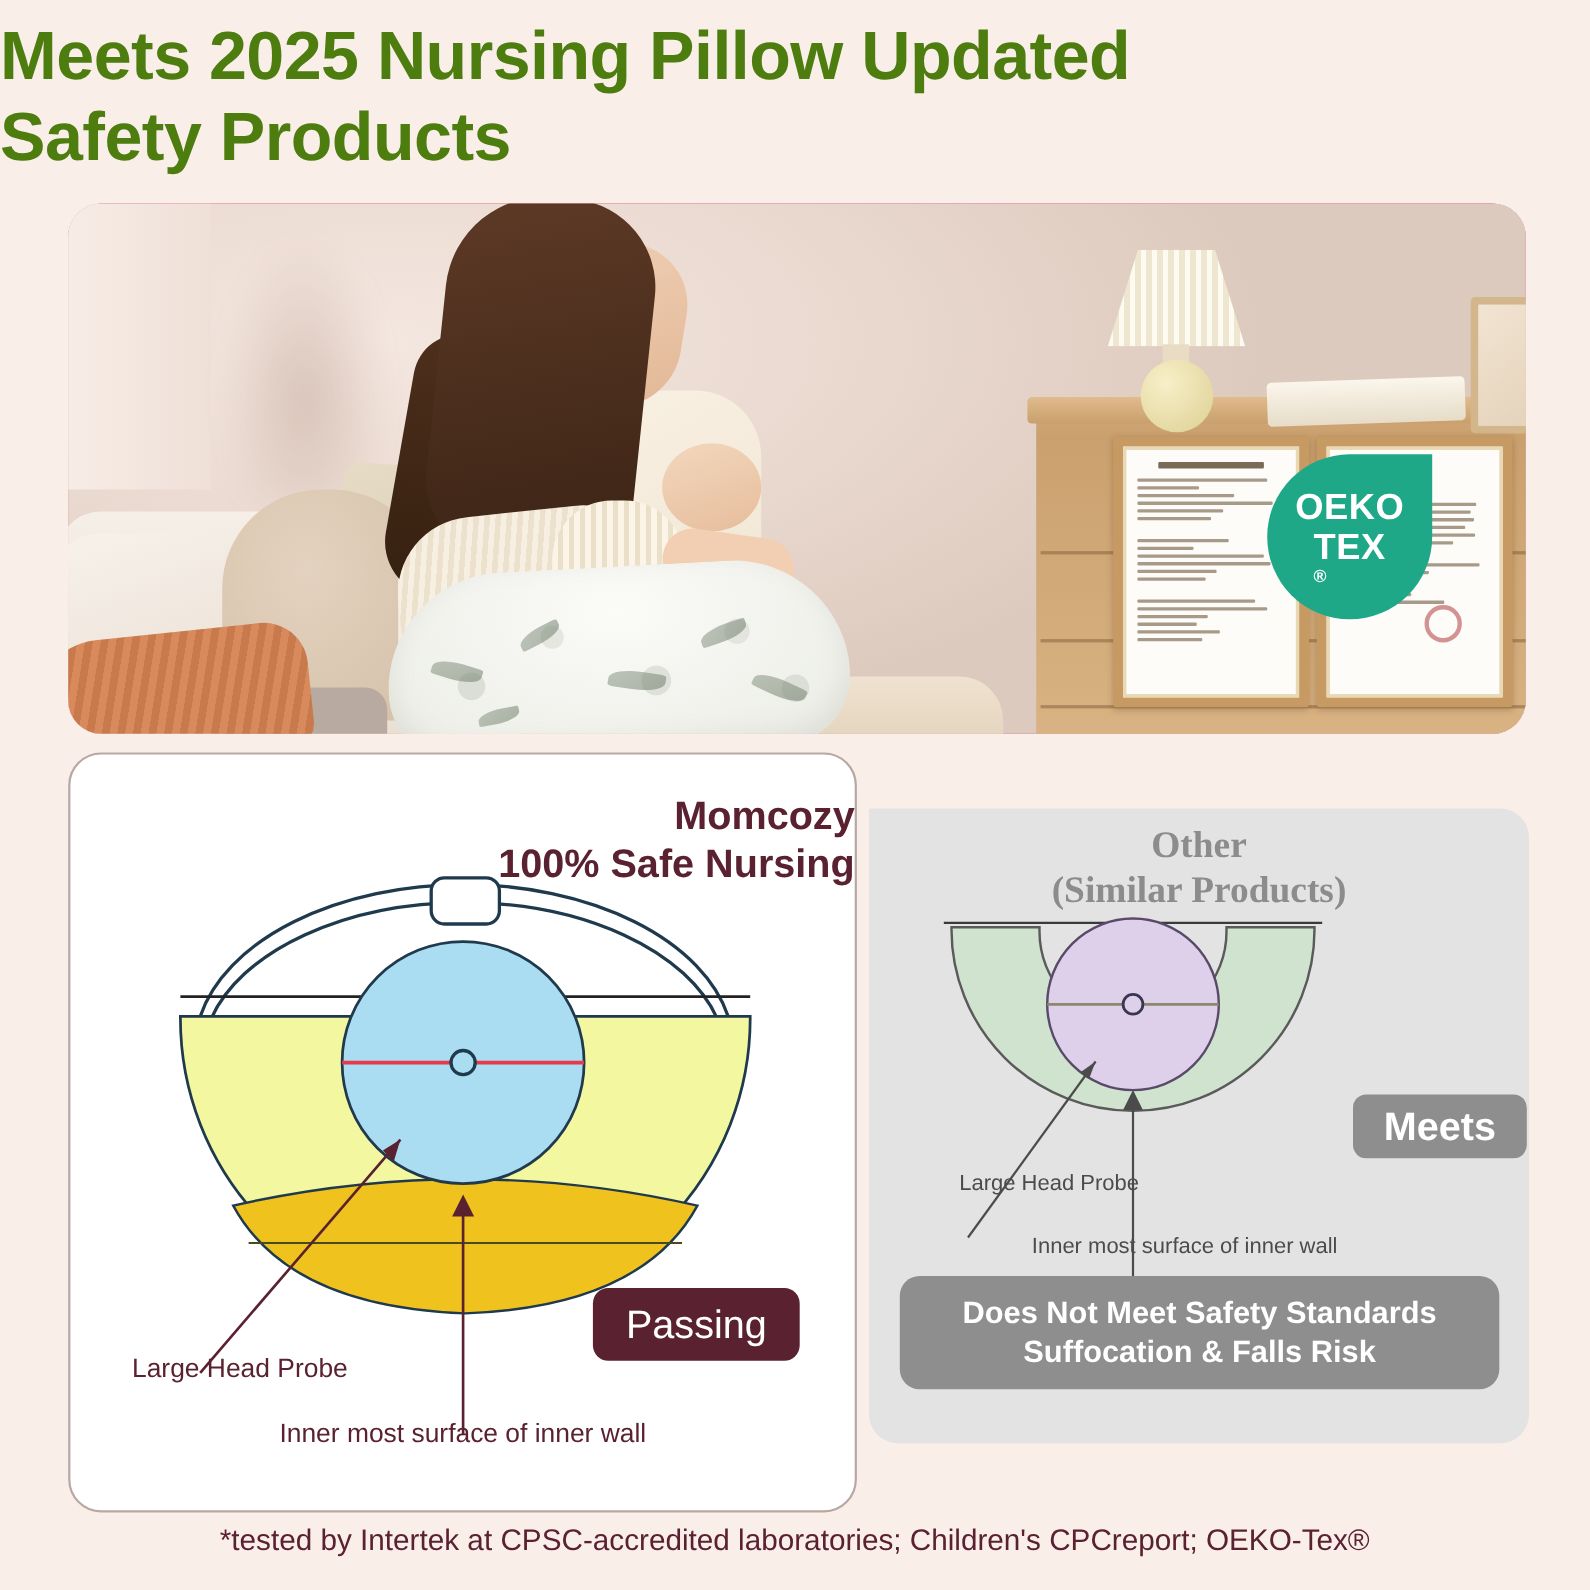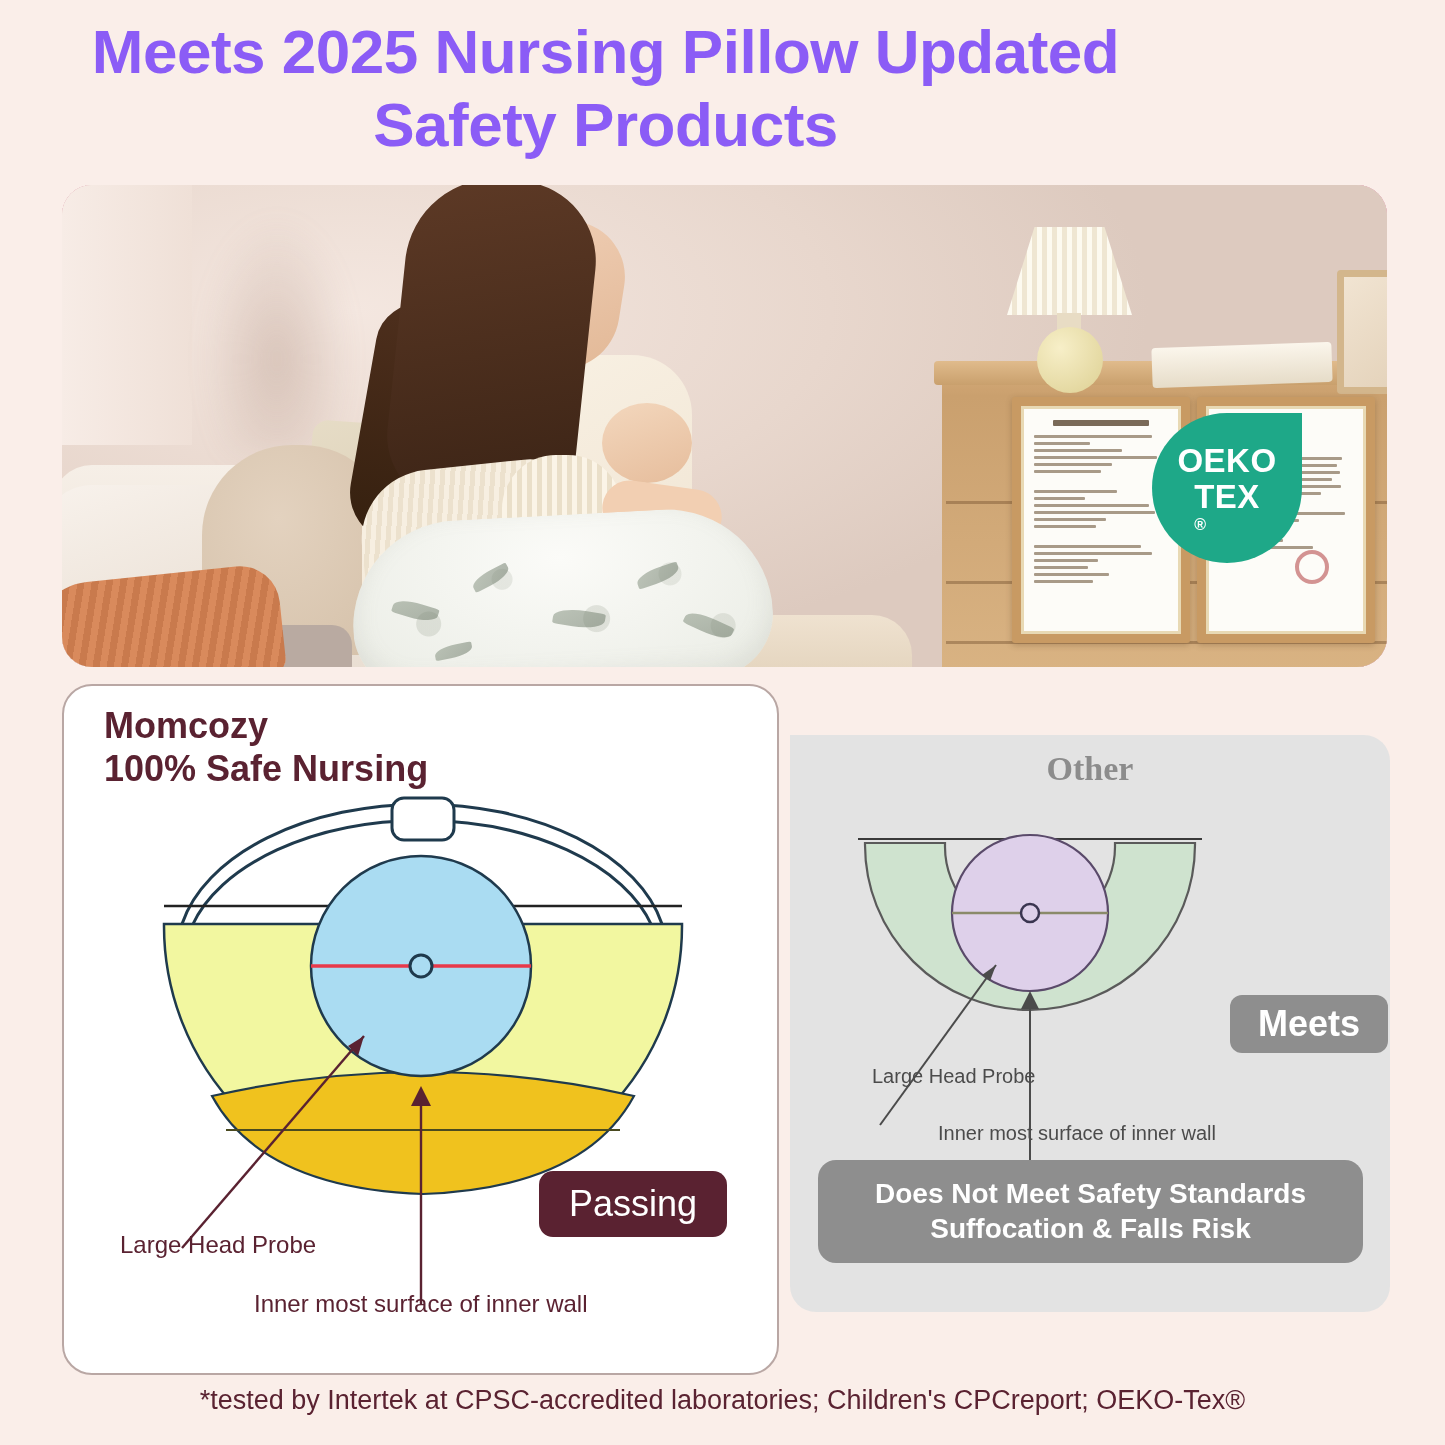--- a/index.html
+++ b/index.html
@@ -11,22 +11,22 @@
     font-family: "Liberation Sans", sans-serif;
     overflow: hidden;
     position: relative;
   }
   .stage { position: absolute; inset: 0; }
 
   
   .title {
     position: absolute;
     left: 0; top: 16px; width: 1211px;
-    text-align: center;
-    color: #8b5cf6;
+    text-align: left;
+    color: #4d7c0f;
     font-weight: bold;
     font-size: 62px;
     line-height: 1.17;
     letter-spacing: -0.5px;
   }
 
   
   .photo {
     position: absolute;
     left: 62px; top: 185px;
@@ -253,24 +253,24 @@
   .panel-left {
     position:absolute; left:62px; top:684px;
     width:717px; height:691px;
     background:#ffffff;
     border:2px solid #b9a7a4;
     border-radius: 30px;
     box-sizing:border-box;
   }
 
   .panel-left-title {
-    position:absolute; left:0; top:18px; width:100%;
-    text-align:left;
+    position:absolute; left:0; top:34px; width:100%;
+    text-align:right;
     color:#5a2231; font-weight:bold;
-    font-size:36px; line-height:1.2;margin-left:40px;
+    font-size:36px; line-height:1.2;
   }
   .panel-right-title {
     position:absolute; left:0; top:14px; width:100%;
     text-align:center;
     color:#8c8c8c; font-weight:bold;
     font-size:34px; line-height:1.2;font-family:Liberation Serif, serif;
   }
 
   
   .badge-pass {
@@ -424,20 +424,21 @@
       <span>
         <span>TEX</span>
           <span class="reg">®</span>
       </span>
     </div>
   </div>
 
   <div class="panel-right">
     <div class="panel-right-title">
       <div>Other</div>
+      <div>(Similar Products)</div>
     </div>
 
     <svg width="600" height="430" viewBox="0 0 600 430" style="position:absolute;left:0;top:90px">
 
       <path d="M 75 18 L 75 20 A 165 165 0 0 0 405 20 L 405 18 L 325 18
                L 325 22 A 85 85 0 0 1 155 22 L 155 18 Z" fill="#cfe3cf" stroke="#5a5a5a" stroke-width="2.2"></path>
 
       <line x1="68" y1="14" x2="412" y2="14" stroke="#3a3a3a" stroke-width="2"></line>
 
       <circle cx="240" cy="88" r="78" fill="#ded0ea" stroke="#5a4a6a" stroke-width="2.2"></circle>

